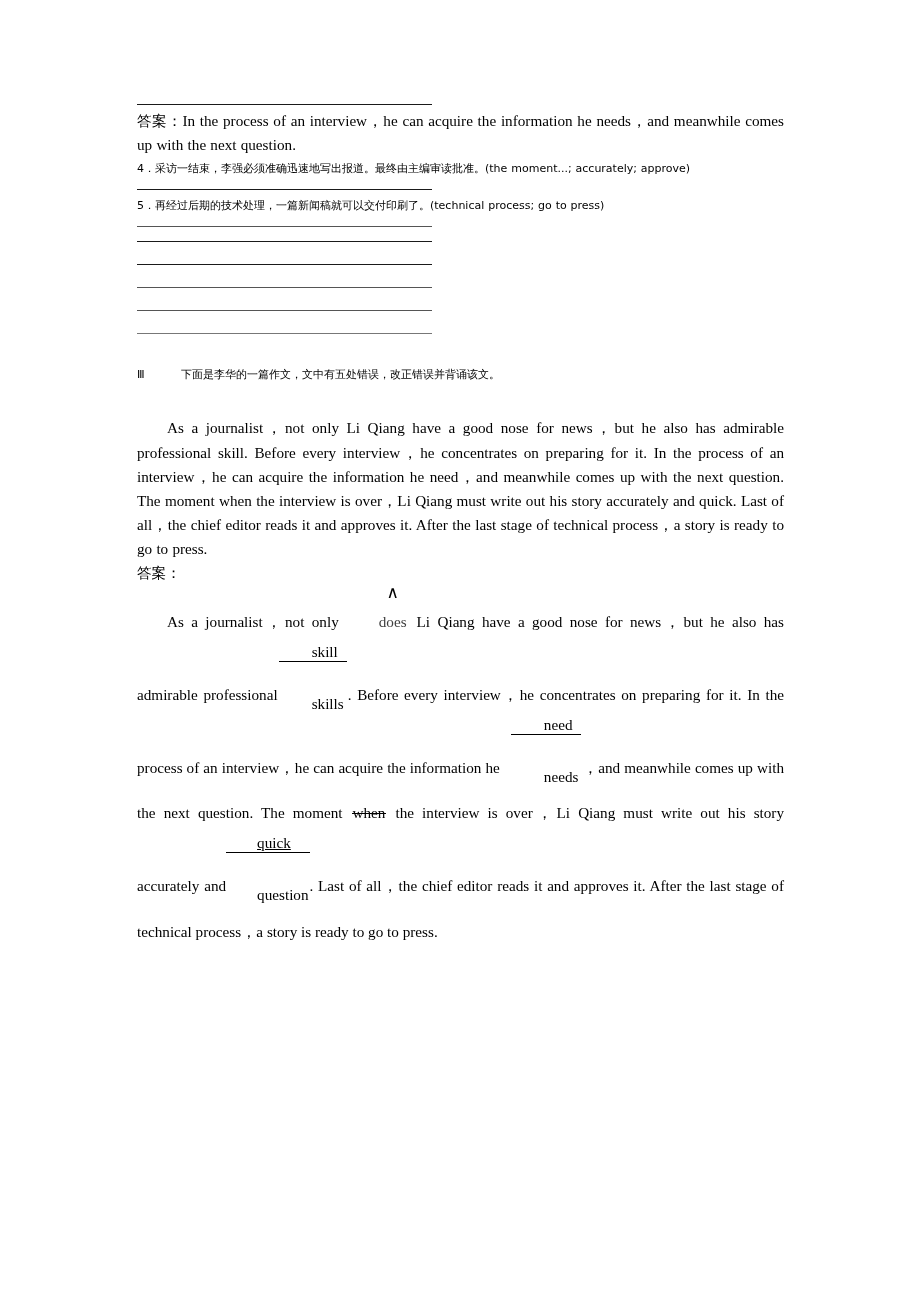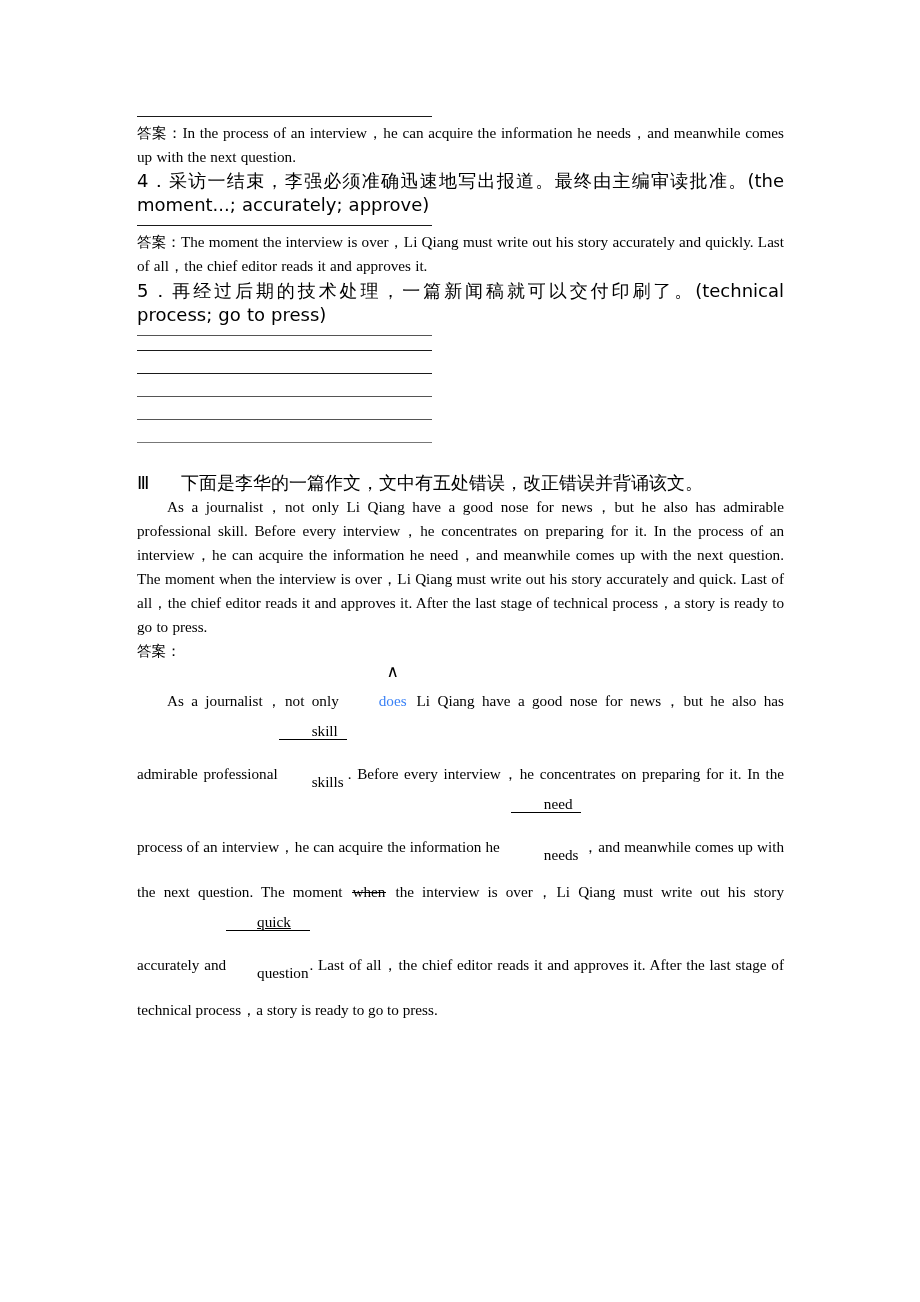--- a/index.html
+++ b/index.html
@@ -11,21 +11,21 @@
     width: 920px;
     height: 1302px;
     font-family: "Liberation Serif", "DejaVu Serif", serif;
     color: #000000;
     position: relative;
     overflow: hidden;
   }
   .page {
     position: absolute;
     left: 0;
-    top: 12px;
+    top: 0;
     width: 920px;
     height: 986px;
   }
   .content {
     position: absolute;
     left: 137px;
     top: 104px;
     width: 647px;
   }
 
@@ -36,24 +36,25 @@
     text-align: justify;
     text-justify: inter-word;
     margin: 0;
     word-spacing: 0.4px;
   }
   .para.just-all {
     text-align-last: left;
   }
   .indent {
     text-indent: 30px;
+    margin-top: 29px;
   }
   .cn {
     font-family: "DejaVu Sans", "Liberation Sans", sans-serif;
-    font-size: 18px;
+    font-size: 11px;
   }
   .label-cn {
     font-family: "DejaVu Sans", "Liberation Sans", sans-serif;
     font-size: 14.6px;
   }
 
   
   .rule {
     width: 295px;
     height: 0;
@@ -94,21 +95,21 @@
   .frac.tight .top { padding: 0 1px; text-decoration: underline; }
   .frac.tight .bot { padding: 0 1px; }
 
   
   .insert {
     display: inline-block;
     position: relative;
     white-space: nowrap;
   }
   .insert .word {
-    color: #3b82f6;
+    color: #404040;
   }
   .insert .caret {
     position: absolute;
     left: 50%;
     transform: translateX(-50%);
     top: -15px;
     font-size: 17px;
     line-height: 1;
     color: #000;
     font-family: "DejaVu Sans", sans-serif;
@@ -160,21 +161,20 @@
     <div class="gap-4"></div>
 
     <p class="para just-all"><span class="label-cn">答案：</span><span>In the process of an interview，he can acquire the information he needs，and meanwhile comes up with the next question.</span></p>
 
     <p class="para cn just-all">4．采访一结束，李强必须准确迅速地写出报道。最终由主编审读批准。(the moment...; accurately; approve)</p>
 
     <div class="gap-8"></div>
     <div class="rule"></div>
     <div class="gap-4"></div>
 
-    <p class="para" style="text-align-last:left;"><span class="label-cn">答案：</span><span>The moment the interview is over，Li Qiang must write out his story accurately and quickly. Last of all，the chief editor reads it and approves it.</span></p>
 
     <p class="para cn just-all">5．再经过后期的技术处理，一篇新闻稿就可以交付印刷了。(technical process; go to press)</p>
 
     <div class="gap-8"></div>
     <div class="rule soft"></div>
     <div class="gap-4"></div>
 
 
 
     <div class="gap-10"></div>

